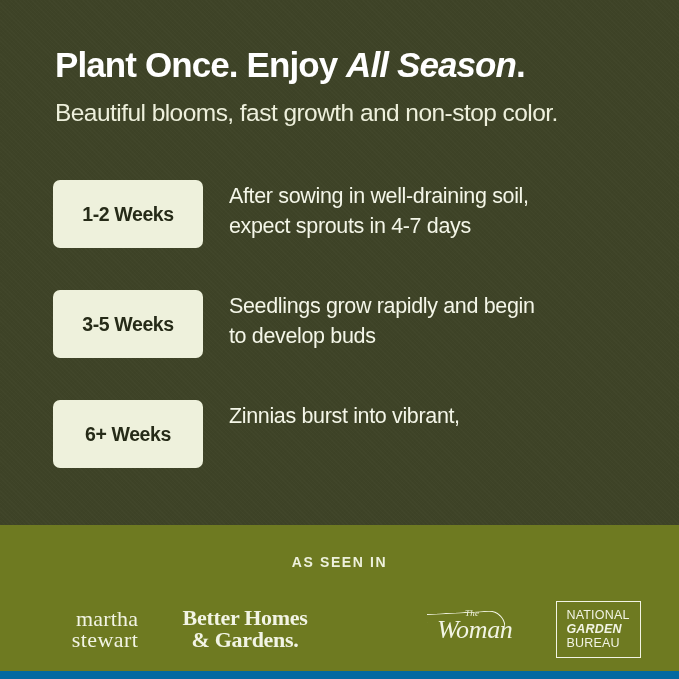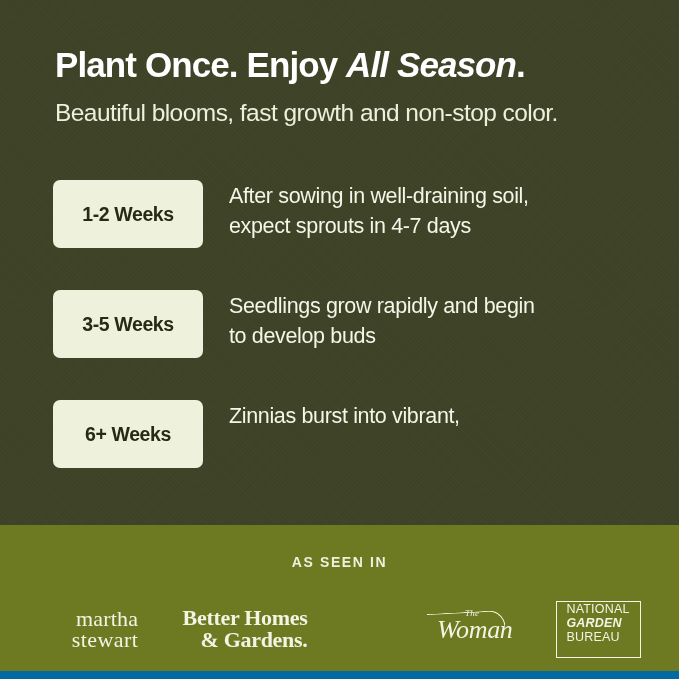--- a/index.html
+++ b/index.html
@@ -174,21 +174,21 @@
   .logo-bhg { left: 166px; width: 158px; }
   .bhg-wrap {
     text-align: center;
     font-family: "Liberation Serif", serif;
     font-weight: bold;
     font-size: 22px;
     line-height: 22px;
     letter-spacing: -0.3px;
   }
   .bhg-wrap .b1 { display: block; }
-  .bhg-wrap .b2 { display: block; text-align: right; }
+  .bhg-wrap .b2 { display: block; }
 
   
   .logo-pw { left: 352px; width: 162px; }
   .pw-wrap {
     position: relative;
     width: 152px;
     height: 46px;
     font-family: "Liberation Serif", serif;
     font-style: italic;
   }
@@ -231,21 +231,21 @@
     transform: rotate(-3deg);
   }
 
   
   .logo-ngb { left: 538px; width: 112px; }
   .ngb-box {
     width: 85px;
     height: 57px;
     border: 1.6px solid #f2f4e4;
     display: flex;
-    align-items: flex-start;
+    align-items: center;
     justify-content: center;
     margin-left: 8px;
   }
   .ngb-inner {
     text-align: left;
     font-family: "Liberation Sans", sans-serif;
     font-size: 12.5px;
     line-height: 14px;
     letter-spacing: 0.2px;
   }

